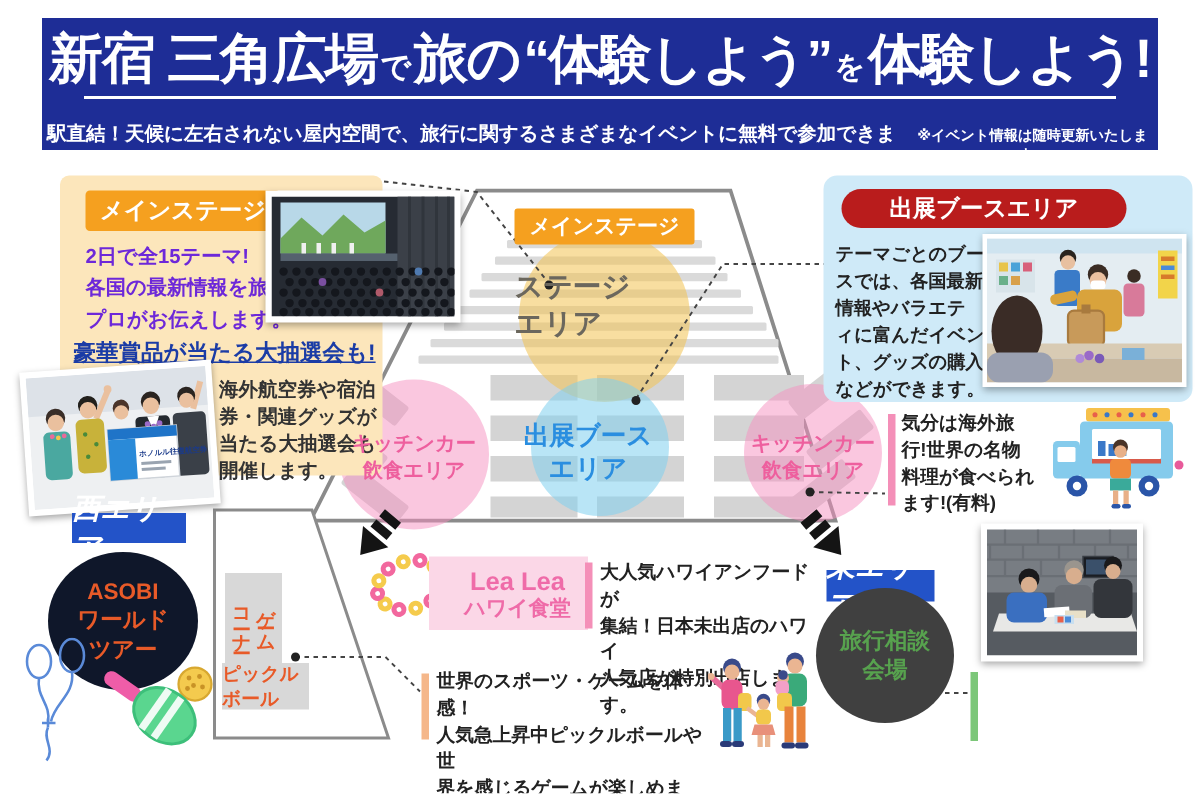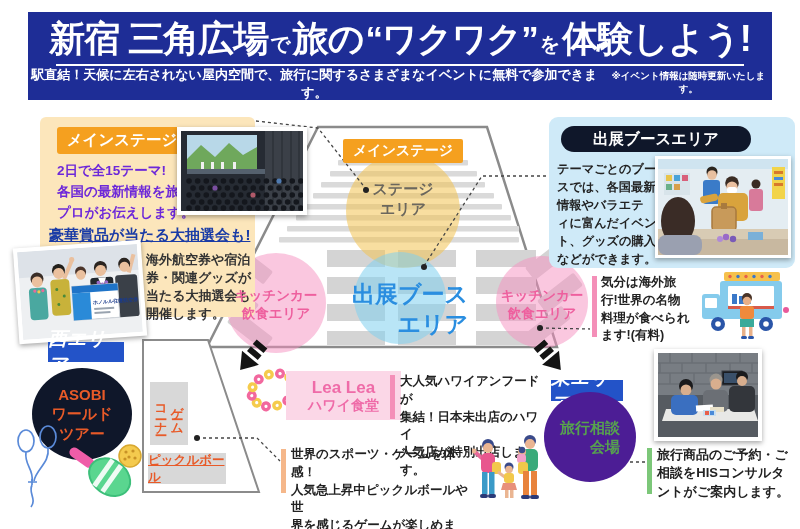--- a/index.html
+++ b/index.html
@@ -7,68 +7,68 @@
          font-family:"Liberation Sans","DejaVu Sans",sans-serif;font-weight:700;}
   .abs{position:absolute;}
   .pre{white-space:pre-line;}
   
   .banner{left:28px;top:12px;width:744px;height:88px;background:#1e2d96;color:#fff;text-align:center;}
   .banner-title{margin-top:9px;display:flex;justify-content:center;align-items:baseline;gap:2px;line-height:1;}
   .t-big{font-size:36px;letter-spacing:-1px;}
   .t-sm{font-size:20px;}
   .t-huge{font-size:35px;letter-spacing:-1px;}
   .banner-rule{width:688px;height:2px;background:#fff;margin:7px auto 0;}
-  .banner-sub{margin-top:0;display:flex;justify-content:center;align-items:baseline;gap:4px;}
+  .banner-sub{margin-top:14px;display:flex;justify-content:center;align-items:baseline;gap:4px;}
   .sub-main{font-size:13px;}
   .sub-note{font-size:9.5px;}
   
   .lpanel{left:40px;top:117px;width:215px;height:200px;background:#fce6bb;border-radius:6px;}
   .lpanel-label{left:57px;top:127px;width:130px;height:27px;background:#f5a01f;color:#fff;font-size:15.5px;
                 display:flex;align-items:center;justify-content:center;border-radius:3px;}
   .lpanel-desc{left:57px;top:161px;width:196px;font-size:13.5px;color:#6d28d9;line-height:1.55;}
   .lpanel-high{left:49px;top:226px;width:215px;font-size:15px;color:#1b3ca6;white-space:nowrap;text-decoration:underline;}
   .lpanel-lot{left:146px;top:251px;width:110px;font-size:13px;color:#333;line-height:1.38;}
   
   .rpanel{left:549px;top:117px;width:246px;height:151px;background:#cfeaf8;border-radius:9px;}
-  .rpanel-pill{left:561px;top:126px;width:190px;height:26px;background:#0f172a;color:#fff;font-size:15.5px;
+  .rpanel-pill{left:561px;top:126px;width:190px;height:26px;background:#b91c1c;color:#fff;font-size:15.5px;
                display:flex;align-items:center;justify-content:center;border-radius:13px;}
   .rpanel-desc{left:557px;top:160px;width:104px;font-size:12.2px;color:#222;line-height:1.48;}
   
   .photo{background:#fff;box-shadow:0 2px 5px rgba(0,0,0,.35);}
   .photo svg{display:block;}
   .ph-stage{left:177px;top:127px;padding:4px;}
   .ph-prize{left:16px;top:244px;padding:4px;transform:rotate(-4deg);}
   .ph-booth{left:655px;top:156px;padding:3px;}
   .ph-consult{left:654px;top:349px;padding:4px;}
   
   .map-tag{left:343px;top:139px;width:120px;height:24px;background:#f5a01f;color:#fff;font-size:14px;
            display:flex;align-items:center;justify-content:center;border-radius:2px;}
-  .stage-txt{left:343px;top:179px;width:120px;text-align:center;font-size:15px;color:#6b675d;line-height:1.32;}
-  .booth-txt{left:348px;top:280px;width:120px;text-align:right;font-size:23px;color:#2a8ee0;line-height:1.3;}
+  .stage-txt{left:343px;top:179px;width:120px;font-size:19px;color:#6b675d;line-height:1.32;}
+  .booth-txt{left:332px;top:280px;width:120px;text-align:center;font-size:17px;color:#2a8ee0;line-height:1.3;}
   .kitchen{width:120px;text-align:center;font-size:13.5px;color:#ee5f9e;line-height:1.35;}
   .kitchenL{left:216px;top:287px;}
   .kitchenR{left:482px;top:287px;}
   
   .area-label{background:#2353c8;color:#fff;font-size:19px;display:flex;align-items:center;justify-content:center;font-style:italic;}
   .west-label{left:48px;top:342px;width:76px;height:20px;}
   .east-label{left:551px;top:380px;width:72px;height:21px;}
   .asobi{left:32px;top:368px;width:100px;height:92px;background:#0f172a;border-radius:50%;
          color:#e85a28;font-size:15px;text-align:center;line-height:1.28;display:flex;align-items:center;justify-content:center;}
-  .green-circle{left:544px;top:392px;width:92px;height:90px;background:#4c1d95;border-radius:50%;
-         color:#57a24e;font-size:15px;text-align:right;line-height:1.3;display:flex;align-items:center;justify-content:center;}
+  .green-circle{left:544px;top:392px;width:92px;height:90px;background:#404040;border-radius:50%;
+         color:#57a24e;font-size:15px;text-align:center;line-height:1.3;display:flex;align-items:center;justify-content:center;}
   .gray-box{background:#d8d8d8;color:#e85a28;display:flex;align-items:center;justify-content:center;}
   .game-box{left:150px;top:382px;width:38px;height:63px;font-size:12.5px;writing-mode:vertical-rl;line-height:1.3;letter-spacing:1px;}
-  .pickle-box{left:148px;top:453px;width:78px;height:31px;font-size:12.5px;text-decoration:underline;}
+  .pickle-box{left:148px;top:442px;width:58px;height:31px;font-size:12.5px;}
   
   .vbar{width:4.5px;}
   .note{color:#222;line-height:1.42;}
   .food-bar{left:592px;top:276px;height:61px;background:#f48fb8;}
   .food-note{left:601px;top:274px;width:108px;font-size:12.5px;}
-  .hawaii-box{left:286px;top:371px;width:115px;height:49px;background:#fbd7e7;color:#ef6ba8;text-align:center;
-              display:flex;flex-direction:column;align-items:center;justify-content:center;line-height:1.15;}
+  .hawaii-box{left:286px;top:371px;width:94px;height:49px;background:#fbd7e7;color:#ef6ba8;text-align:center;
+              display:flex;flex-direction:column;align-items:center;justify-content:center;line-height:1.15;padding-left:12px;}
   .hawaii-en{font-size:17px;}
   .hawaii-jp{font-size:14px;}
   .hawaii-bar{left:390px;top:375px;height:44px;background:#f48fb8;}
   .hawaii-note{left:400px;top:373px;width:145px;font-size:12.5px;}
   .sports-bar{left:281px;top:449px;height:44px;background:#f5b78a;}
   .sports-note{left:291px;top:446px;width:178px;font-size:12.5px;}
   .east-bar{left:647px;top:448px;height:46px;background:#7cc779;}
   .east-note{left:657px;top:446px;width:140px;font-size:13px;}
 </style>
 </head>
@@ -146,21 +146,21 @@
         <rect x="9" y="-7" width="6" height="14"></rect>
       <polygon points="18,-11 18,11 34,0"></polygon>
     </g>
   </svg>
 
   <div class="abs banner">
     <div class="banner-title">
       <span class="t-big">新宿 三角広場</span>
       <span class="t-sm">で</span>
       <span class="t-big">旅の</span>
-      <span class="t-huge">“ワクワク”</span>
+      <span class="t-huge">“体験しよう”</span>
       <span class="t-sm">を</span>
       <span class="t-big">体験しよう!</span>
     </div>
     <div class="banner-rule"></div>
     <div class="banner-sub">
       <span class="sub-main">駅直結！天候に左右されない屋内空間で、旅行に関するさまざまなイベントに無料で参加できます。</span>
       <span class="sub-note">※イベント情報は随時更新いたします。</span>
     </div>
   </div>
 
@@ -485,17 +485,14 @@
       <rect x="71" y="33" width="26" height="26" rx="5" fill="#33363b"></rect>
       <rect x="38" y="52" width="17" height="6" fill="#ffffff" transform="rotate(-4 46 55)"></rect>
       <rect x="52" y="54" width="14" height="5" fill="#e8e0c8"></rect>
       <rect x="45" y="57" width="13" height="6" fill="#c8dff0"></rect>
         <rect x="47" y="58" width="4" height="4" fill="#e8604a"></rect>
         <rect x="52" y="58" width="4" height="4" fill="#4a8ad8"></rect>
     </svg>
   </div>
 
   <div class="abs vbar east-bar"></div>
-  <div class="abs note east-note pre">旅行商品のご予約・ご
-相談をHISコンサルタ
-ントがご案内します。</div>
 
 </div>
 
 </body></html>

